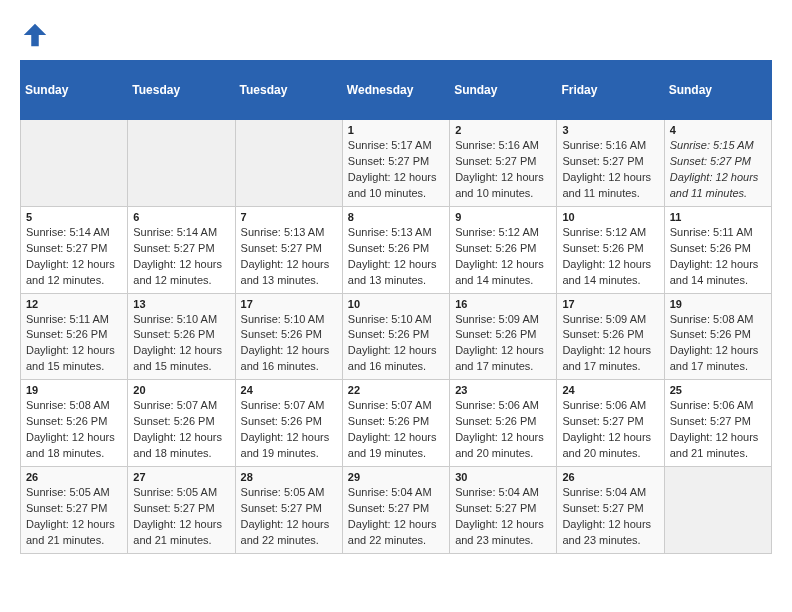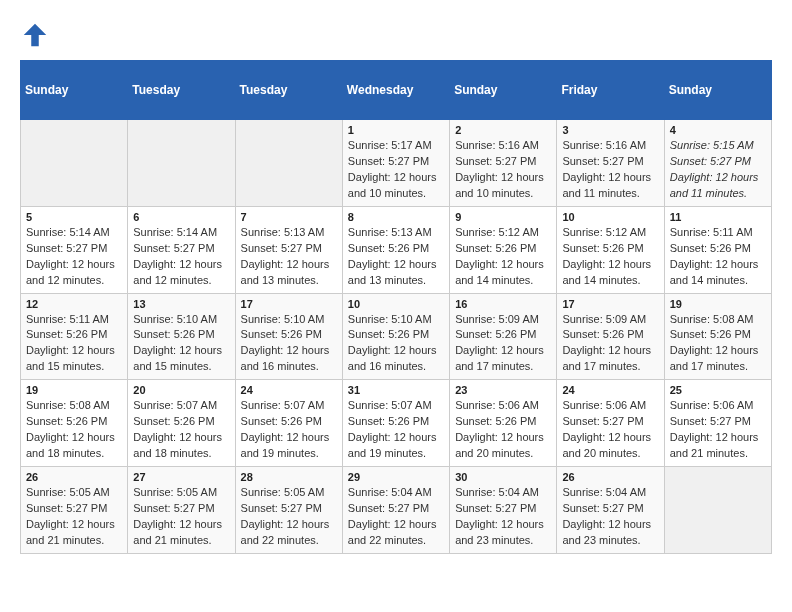--- a/index.html
+++ b/index.html
@@ -274,21 +274,21 @@
 and 18 minutes.</div>
         </td>
         <td>
           <span class="day-number">24</span>
           <div class="day-info" style="white-space: pre-line;">Sunrise: 5:07 AM
 Sunset: 5:26 PM
 Daylight: 12 hours
 and 19 minutes.</div>
         </td>
         <td>
-          <span class="day-number">31</span>
+          <span class="day-number">22</span>
           <div class="day-info" style="white-space: pre-line;">Sunrise: 5:07 AM
 Sunset: 5:26 PM
 Daylight: 12 hours
 and 19 minutes.</div>
         </td>
         <td>
           <span class="day-number">23</span>
           <div class="day-info" style="white-space: pre-line;">Sunrise: 5:06 AM
 Sunset: 5:26 PM
 Daylight: 12 hours

